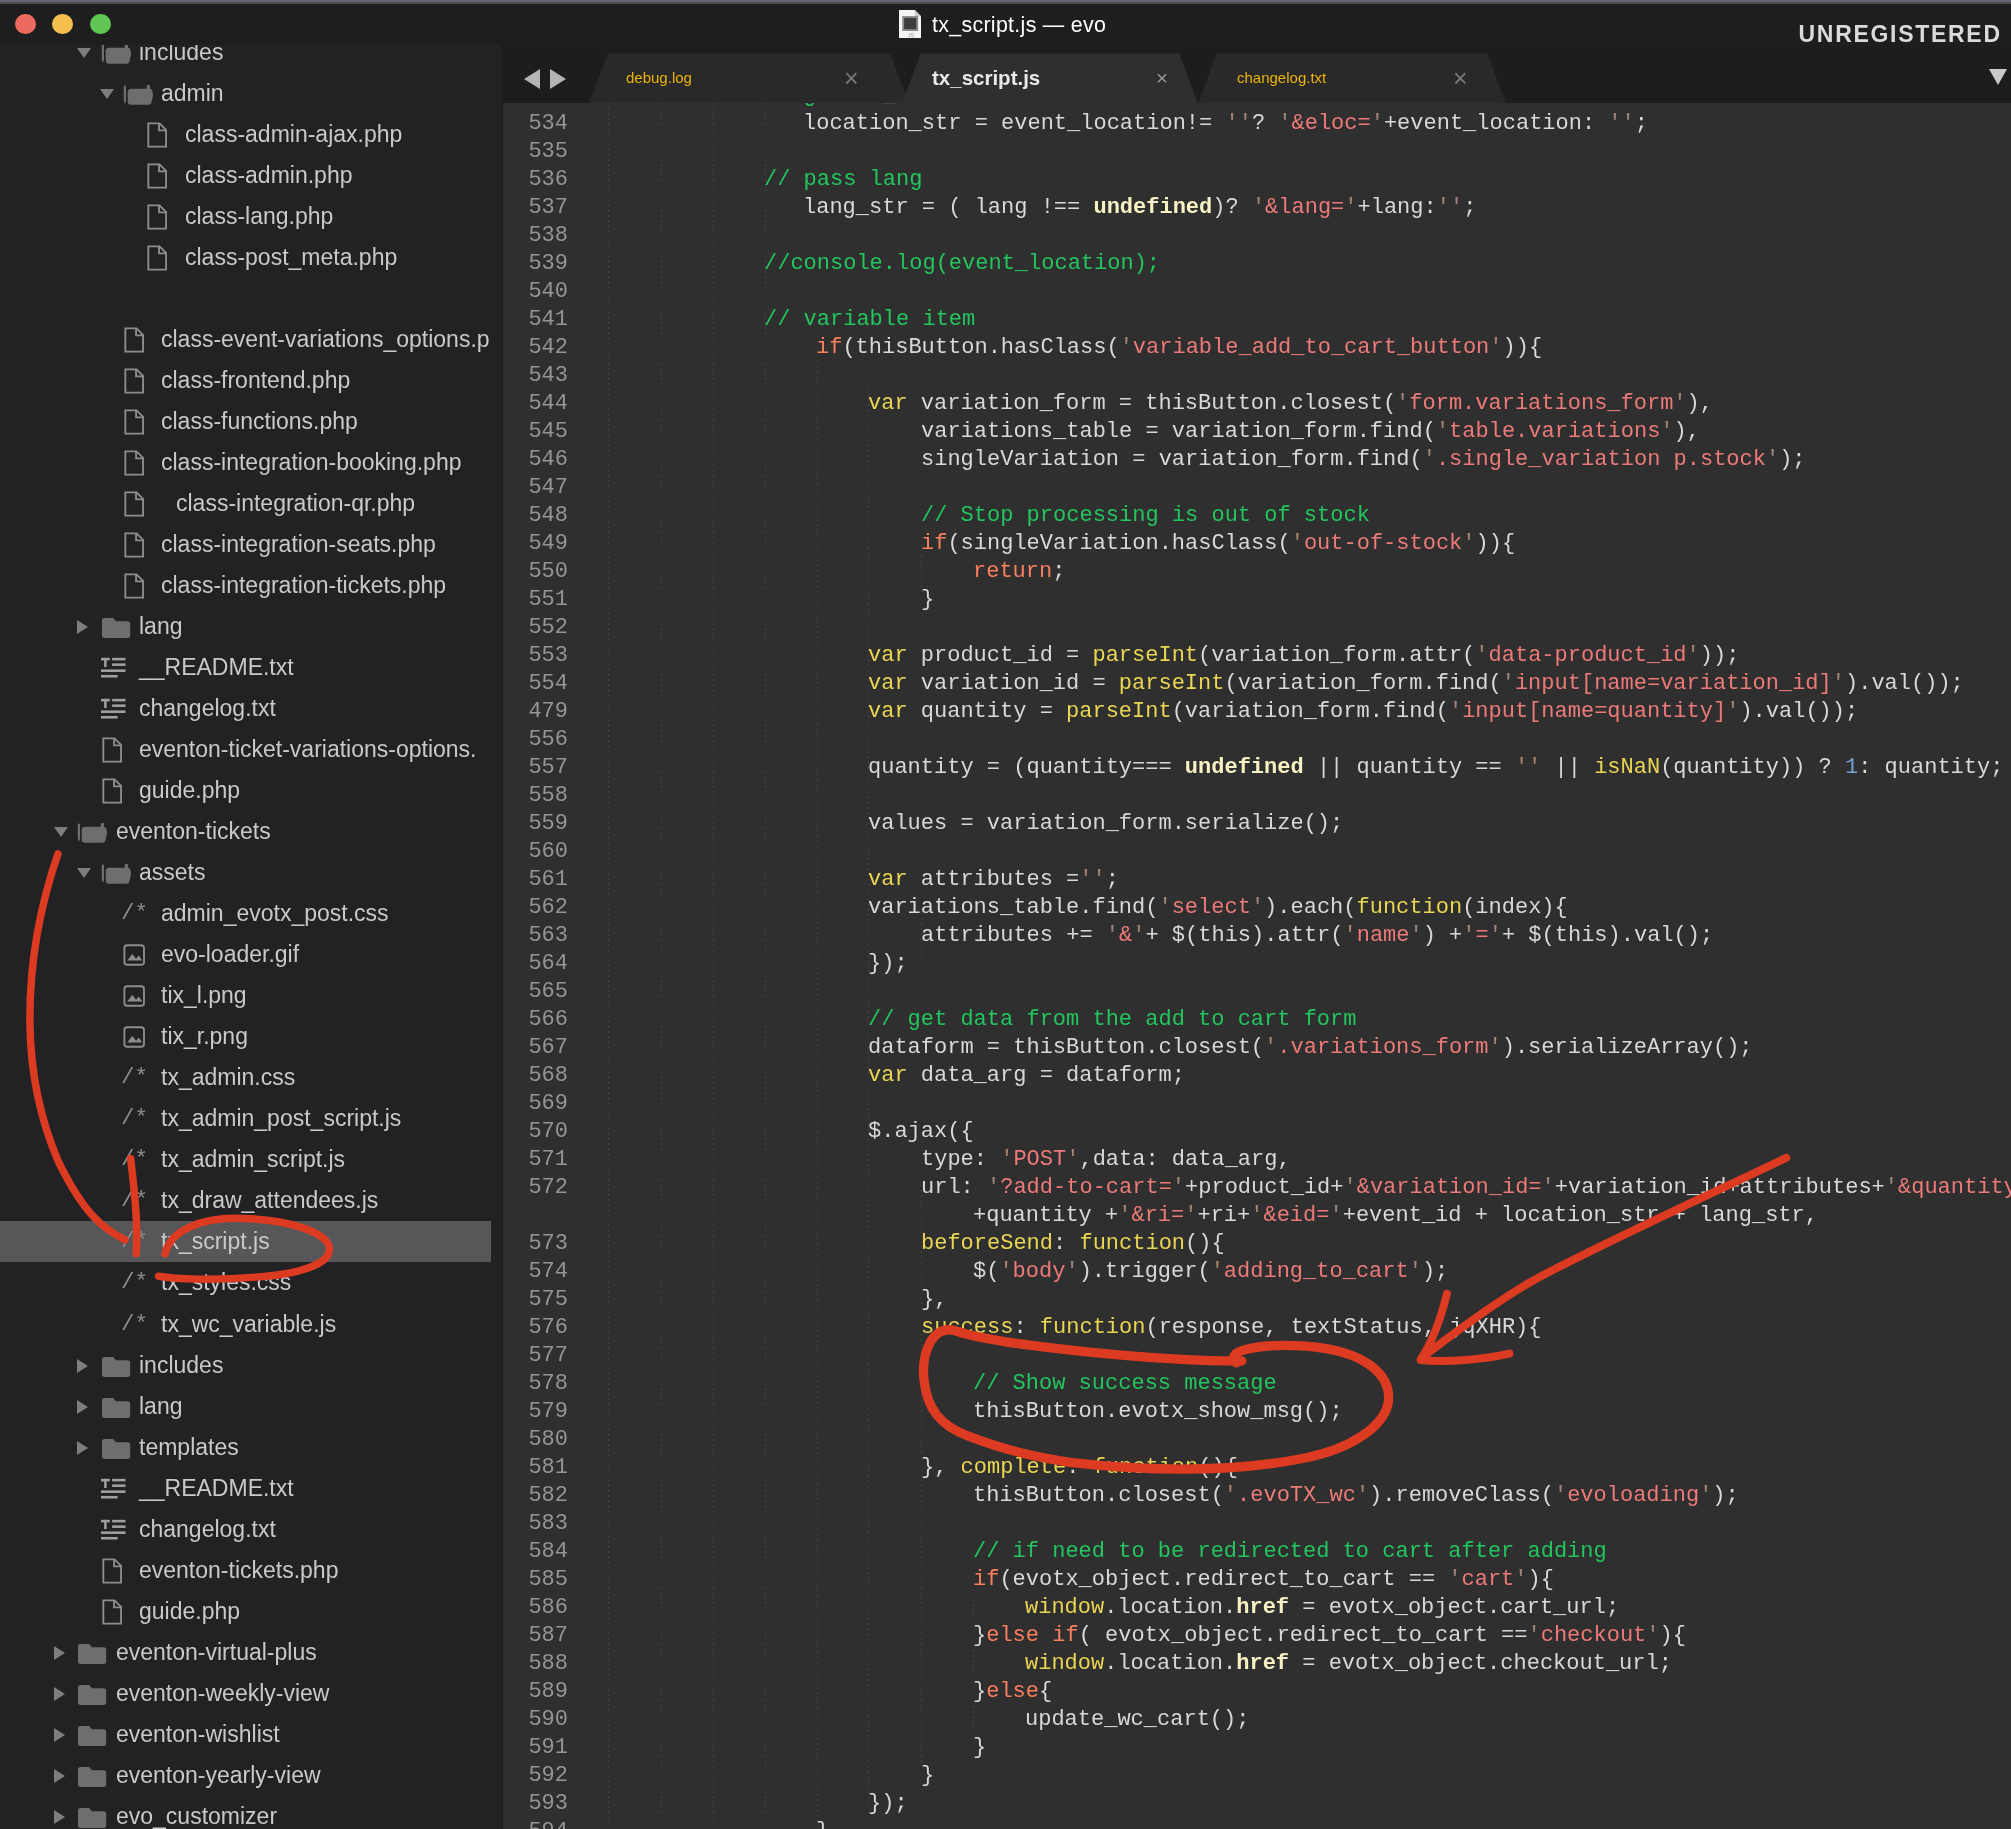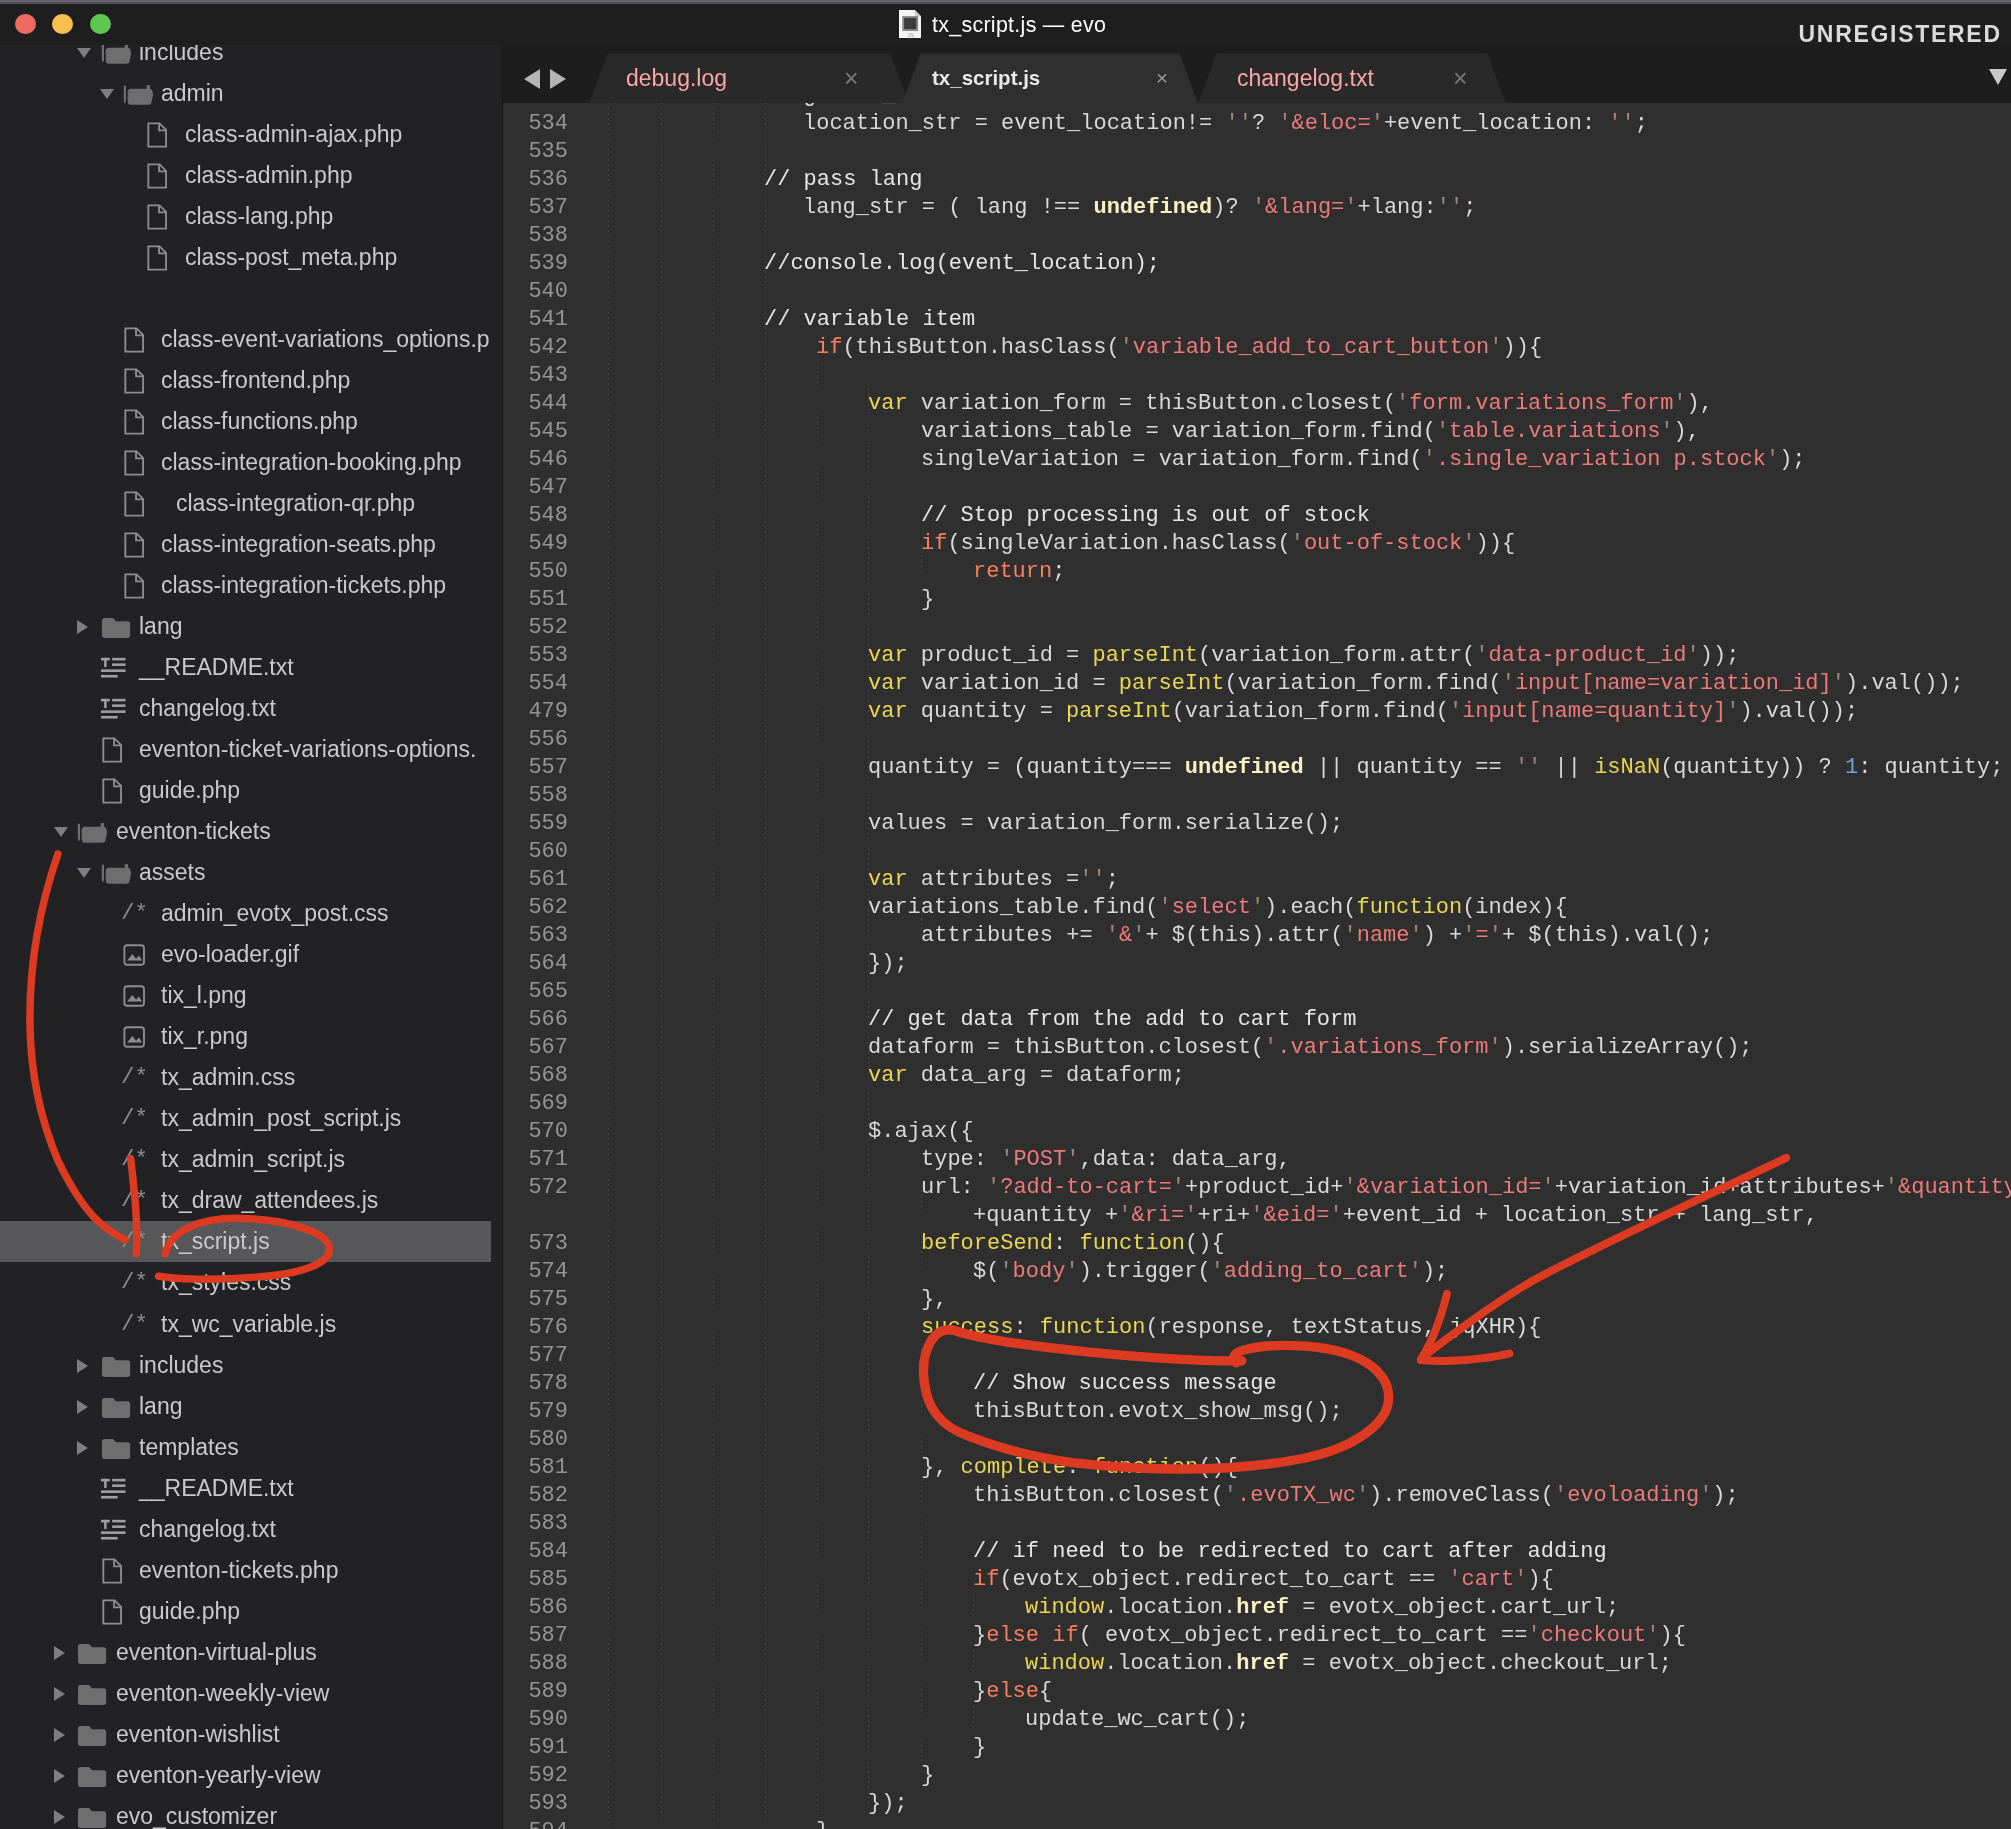--- a/index.html
+++ b/index.html
@@ -15,32 +15,32 @@
 .tri{position:absolute;width:0;height:0}
 .td{top:16px;border-left:7px solid transparent;border-right:7px solid transparent;border-top:10.3px solid #7e7e7e}
 .tr{top:14px;border-top:7px solid transparent;border-bottom:7px solid transparent;border-left:11.2px solid #7e7e7e}
 .fic{position:absolute;top:8.4px;width:32px;height:26px}
 .srcic{position:absolute;top:0;font-family:"Liberation Mono",monospace;font-size:22.4px;line-height:41px;color:#8d8d8d}
 .ic{width:22.4px;height:28px;display:block}
 #tabbar{position:absolute;left:503px;top:45px;width:1508px;height:59px;background:#1d1d1d}
 #tabbar .edge{position:absolute;left:0;bottom:0;width:100%;height:0.9px;background:#171717}
 .tab{position:absolute;top:8.4px;height:50px;background:#292929;clip-path:polygon(18.6px 0,calc(100% - 18.6px) 0,100% 100%,0 100%)}
 .tab.act{background:#2f2f2f}
-.tab span{position:absolute;top:0;line-height:50px;font-size:23px;color:#fca5a5;white-space:nowrap}
+.tab span{position:absolute;top:0;line-height:50px;font-size:15px;color:#eab308;white-space:nowrap}
 .tab .x{font-size:25px;color:#777}
 .tab.act span{color:#e9e9e9;font-weight:700;font-size:20.5px}
 .tab.act .x{color:#9a9a9a;font-weight:400}
 #hist{position:absolute;left:503px;top:45px;height:59px}
 .harrow{position:absolute;width:0;height:0;top:24px}
 #editor{position:absolute;left:503px;top:103px;width:1508px;height:1726px;background:#2f2f2f;overflow:hidden}
 .ig{position:absolute;width:0.9px;background-image:repeating-linear-gradient(to bottom,#464646 0 1.4px,transparent 1.4px 5.1px)}
 #gut{position:absolute;left:0;top:-21.4px;width:65px;text-align:right;font-family:"Liberation Mono",monospace;font-size:22px;line-height:28px;color:#959595}
 #lines{position:absolute;left:105px;top:-21.4px;font-family:"Liberation Mono",monospace;font-size:22px;line-height:28px;color:#d8d8d8;white-space:pre}
 #lines i{font-style:normal}
-.cm{color:#e5e5e5}
+.cm{color:#22c55e}
 .kw{color:#f97f5e}
 .fn{color:#ead652}
 .st{color:#ec7a78}
 .pq{color:#9e8376}
 .un{color:#f7f1c4;font-weight:700}
 .nu{color:#73a1d4}
 #dd{position:absolute;top:69px;right:3.7px;width:0;height:0;border-left:9.8px solid transparent;border-right:9.8px solid transparent;border-top:16px solid #c9c9c9}
 #anno{position:absolute;left:0;top:0;z-index:50;pointer-events:none}
 </style></head>
 <body>

